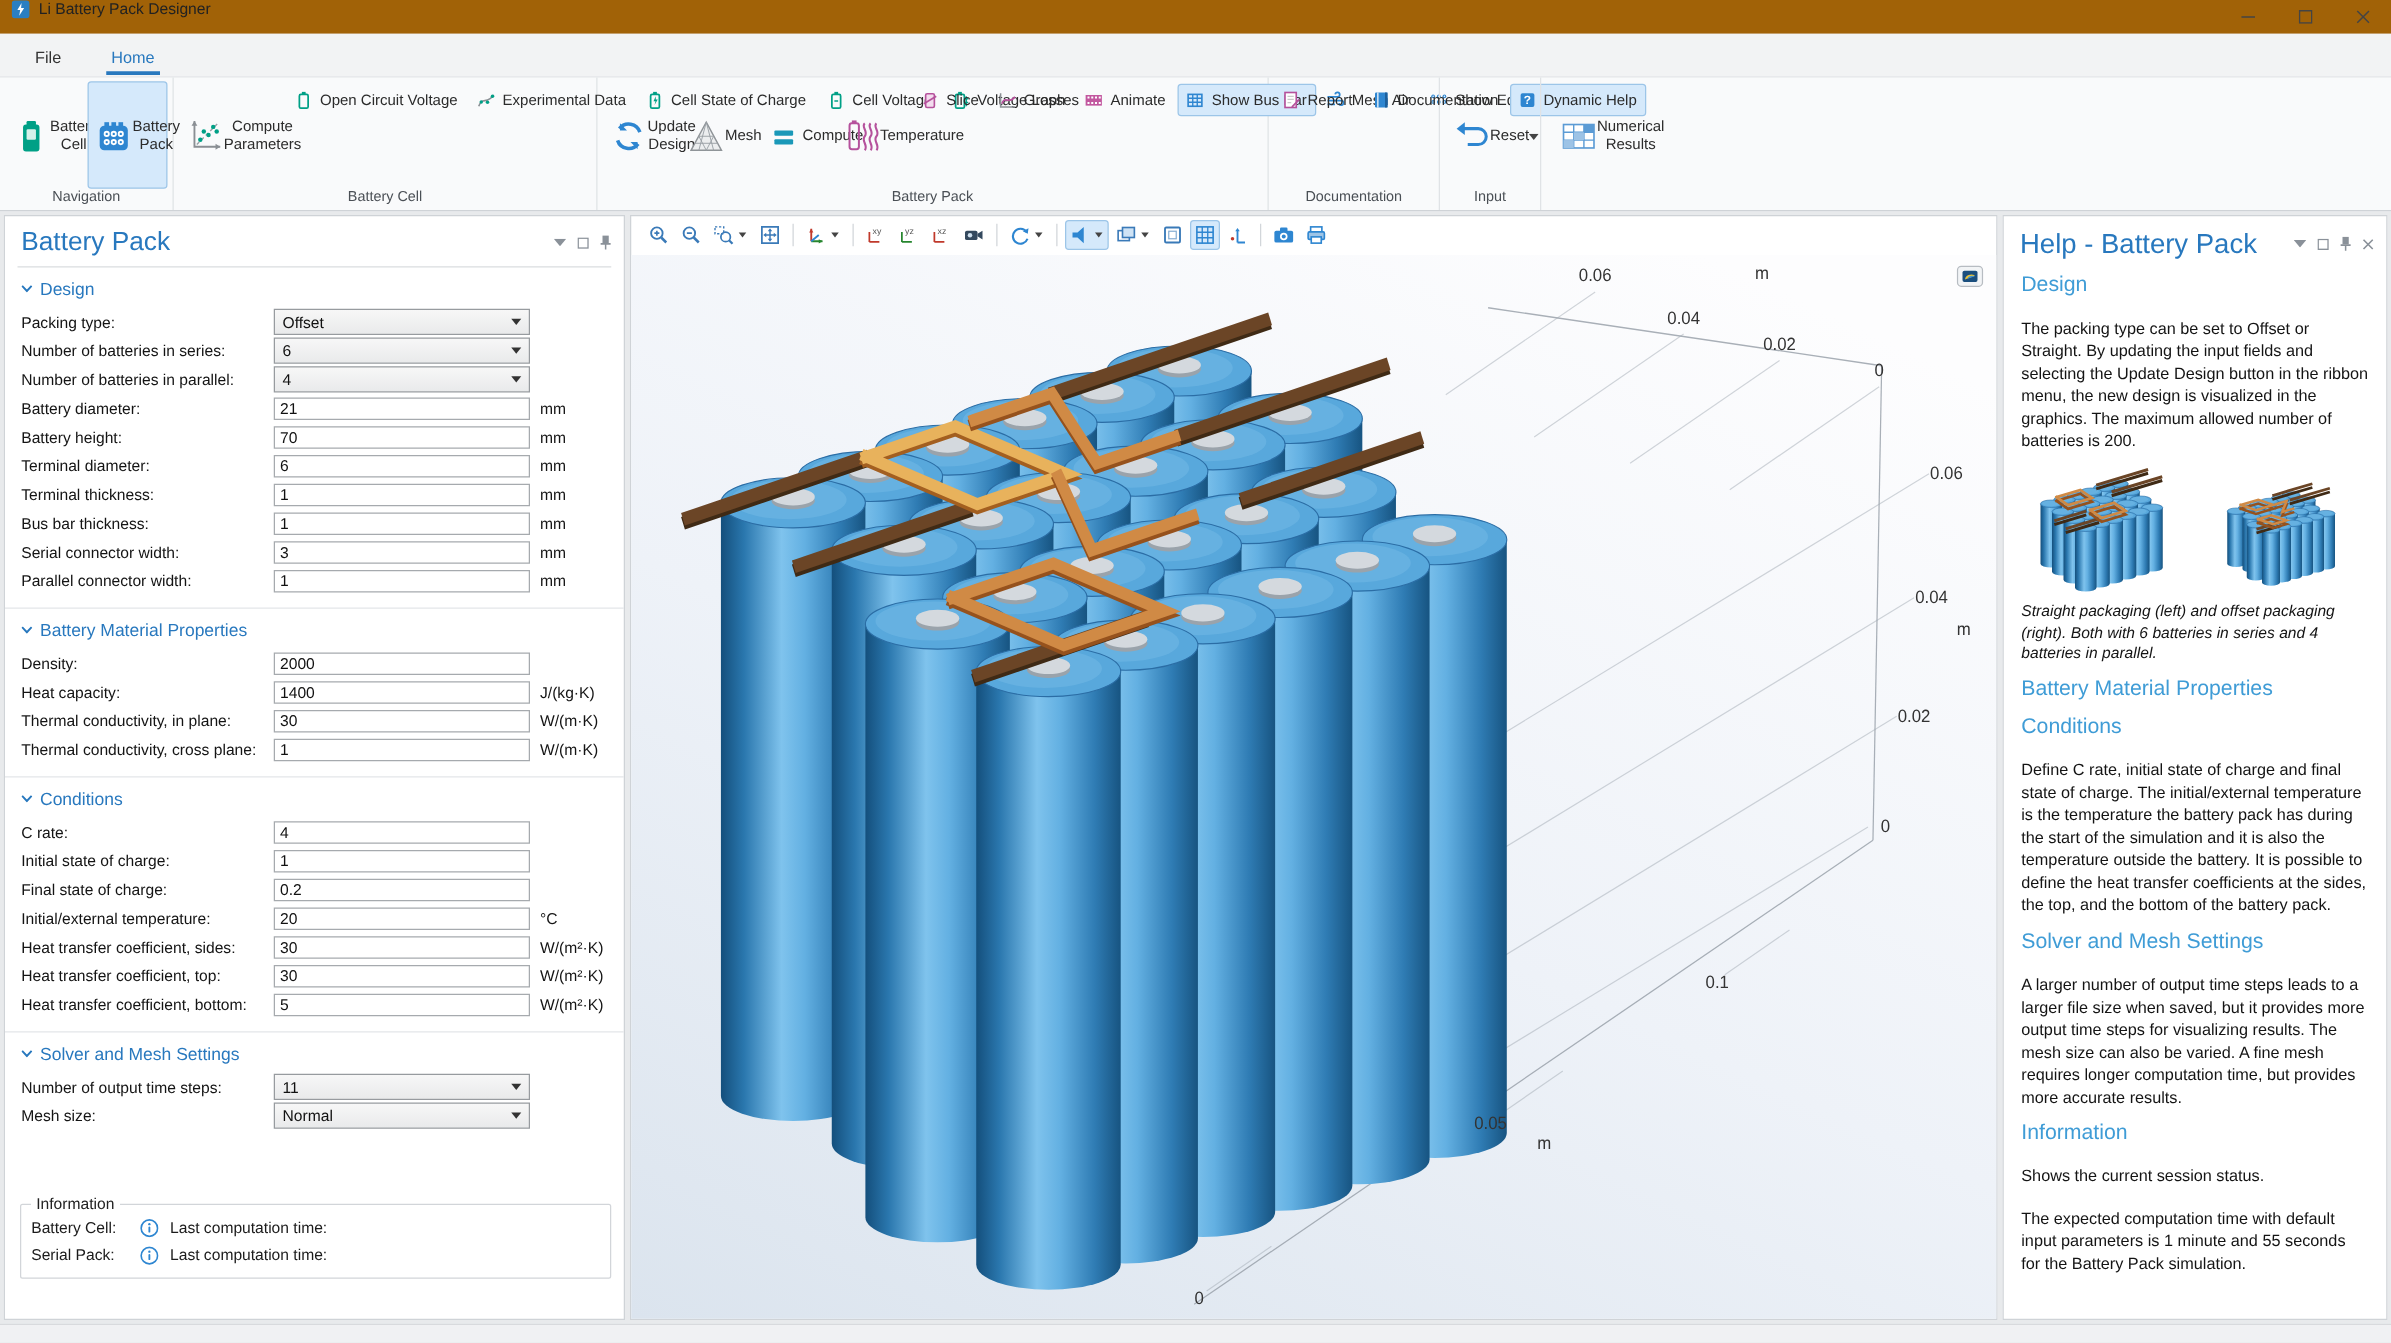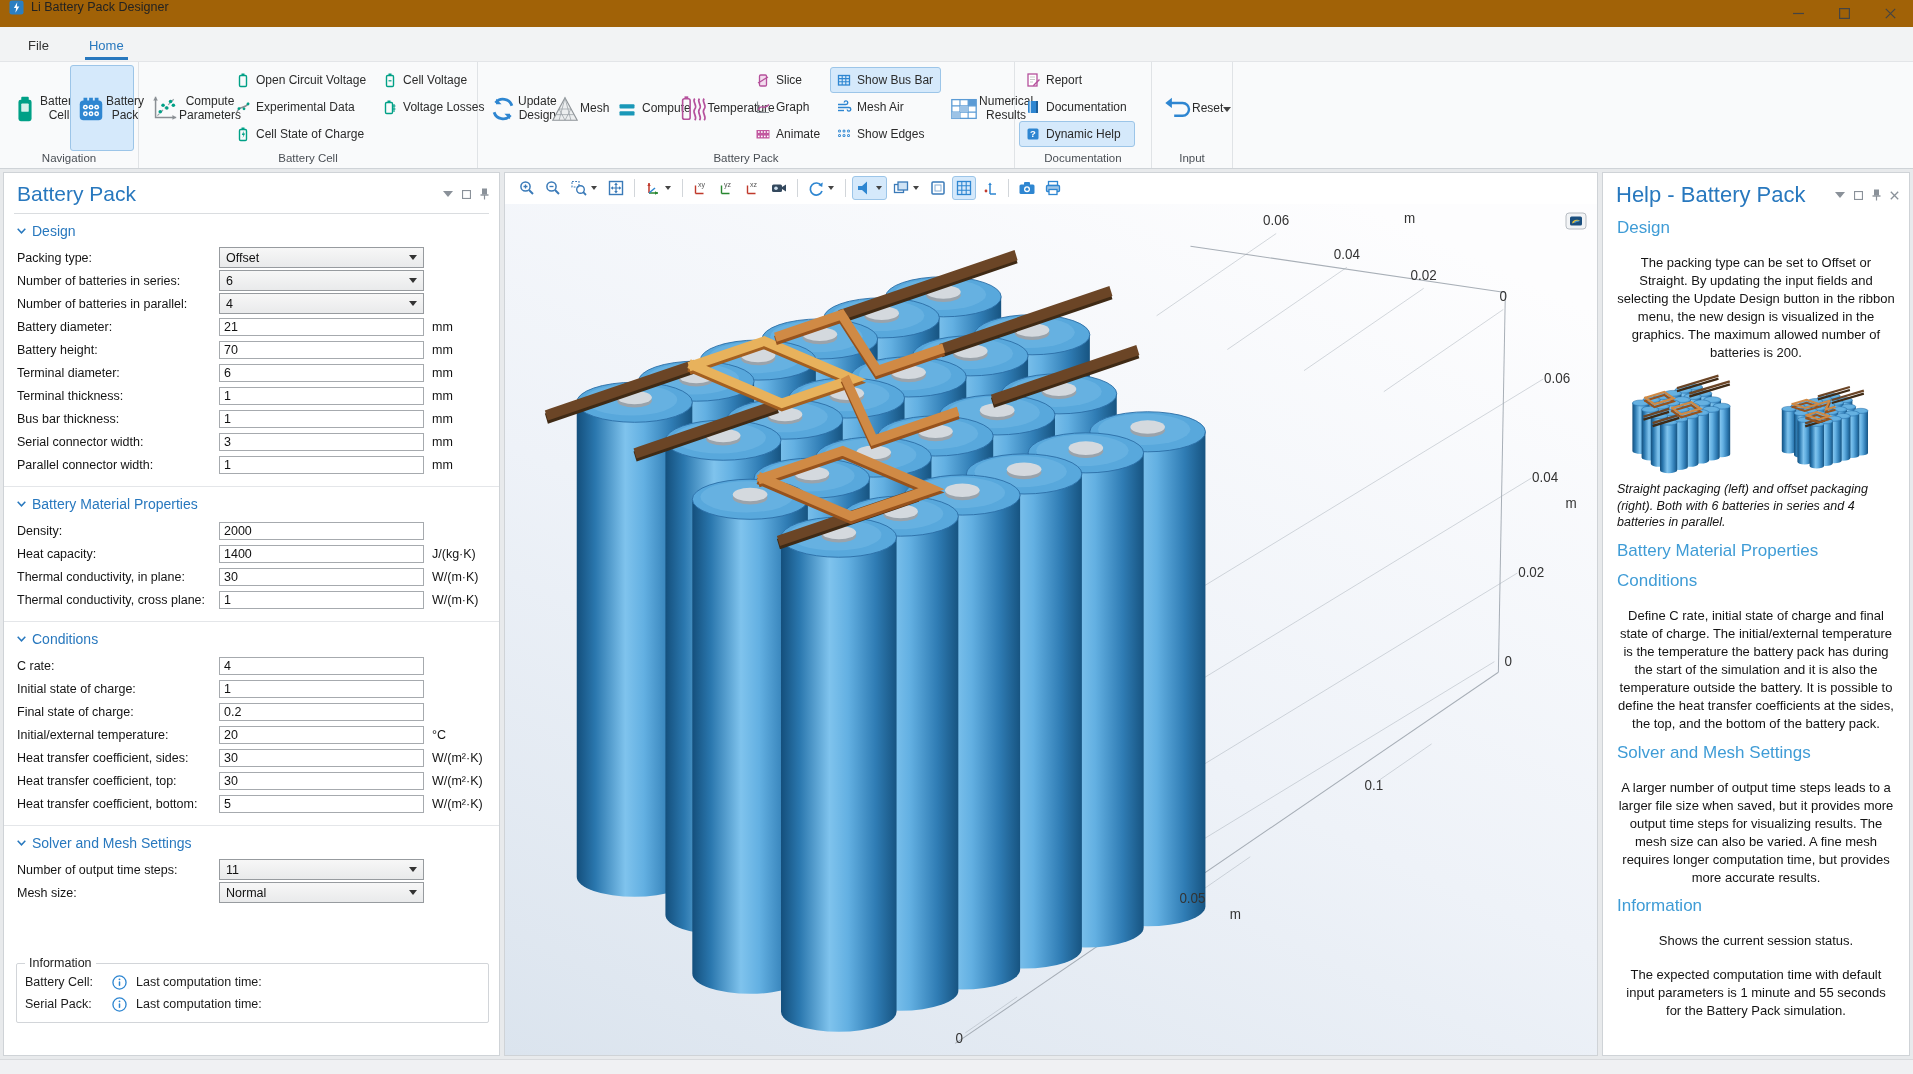--- a/index.html
+++ b/index.html
@@ -18,21 +18,21 @@
   .tab.active:after{content:"";position:absolute;left:8px;right:8px;bottom:1px;height:3px;background:#2878be;}
   
   .ribbon{height:106px;background:#f9fafb;border-top:1px solid #e3e5e8;border-bottom:1px solid #cfd3d7;display:flex;}
   .rgroup{display:flex;flex-direction:column;border-right:1px solid #e0e3e6;padding:3px 4px 0;}
   .rg-content{flex:1;display:flex;align-items:stretch;gap:2px;}
   .rg-label{height:17px;line-height:15px;text-align:center;font-size:11.5px;color:#4a4f55;}
   .rb-large{display:flex;flex-direction:row;align-items:center;justify-content:flex-start;
     padding:4px 5px 2px;border:1px solid transparent;border-radius:3px;min-width:48px;}
   .rb-large .rb-icon{height:34px;display:flex;align-items:center;}
   .rb-large .rb-label{font-size:12px;line-height:1.15;text-align:center;color:#2b2b2b;white-space:pre-line;}
-  .rb-col{display:flex;flex-direction:column;justify-content:flex-start;gap:1px;padding-top:2px;}
+  .rb-col{display:flex;flex-direction:row;justify-content:flex-start;gap:1px;padding-top:2px;}
   .rb-small{display:flex;align-items:center;gap:5px;height:24px;padding:0 7px 0 5px;
     border:1px solid transparent;border-radius:3px;font-size:12px;color:#2b2b2b;white-space:nowrap;}
   .rb-small .rb-icon{width:16px;height:16px;}
   .active-btn{background:#d5e9fb !important;border-color:#9cc5e8 !important;}
   .reset-caret{margin-top:1px;}
   
   .main{height:890px;display:flex;padding:3px;gap:4px;box-sizing:border-box;}
   .panel{background:#fff;border:1px solid #cfd3d7;display:flex;flex-direction:column;box-sizing:border-box;}
   .panel-head{display:flex;align-items:center;padding:9px 10px 5px 13px;}
   .panel-title{font-size:21px;color:#2878be;font-weight:400;}
@@ -58,21 +58,21 @@
   .gtoolbar{display:flex;align-items:center;gap:2px;padding:3px 8px 4px 10px;}
   .tbtn{display:flex;align-items:center;height:22px;padding:0 2px;border:1px solid transparent;border-radius:3px;}
   .tbtn .caret{width:0;height:0;border-left:3.5px solid transparent;border-right:3.5px solid transparent;border-top:4px solid #444;margin:0 2px 0 3px;}
   .tsep{width:1px;height:18px;background:#d2d6da;margin:0 4px;}
   .gcanvas{position:relative;flex:1;margin:0;background:linear-gradient(205deg,#fdfdfe 8%,#eef2f8 55%,#dbe4ee 100%);overflow:hidden;}
   .navcube{position:absolute;top:8px;right:10px;}
   
   #help-panel{width:308px;}
   .help-body{padding:0 14px;overflow:hidden;}
   .help-h{color:#3f9cd6;font-size:17px;font-weight:400;margin:10px 0 6px;}
-  .help-p{font-size:13px;line-height:1.38;margin:16px 0 9px;color:#141414;text-align:center;}
+  .help-p{font-size:13px;line-height:1.38;margin:16px 0 9px;color:#141414;}
   .help-images{display:flex;align-items:flex-end;gap:4px;margin:2px 0 6px;}
   .help-caption{font-size:12.5px;font-style:italic;line-height:1.35;margin:0 0 2px;color:#141414;}
   
   .statusbar{height:17px;background:#f0f1f3;border-top:1px solid #d8dadd;}
 </style>
 </head>
 <body>
 
 <div class="titlebar">
   <span class="app-icon">

